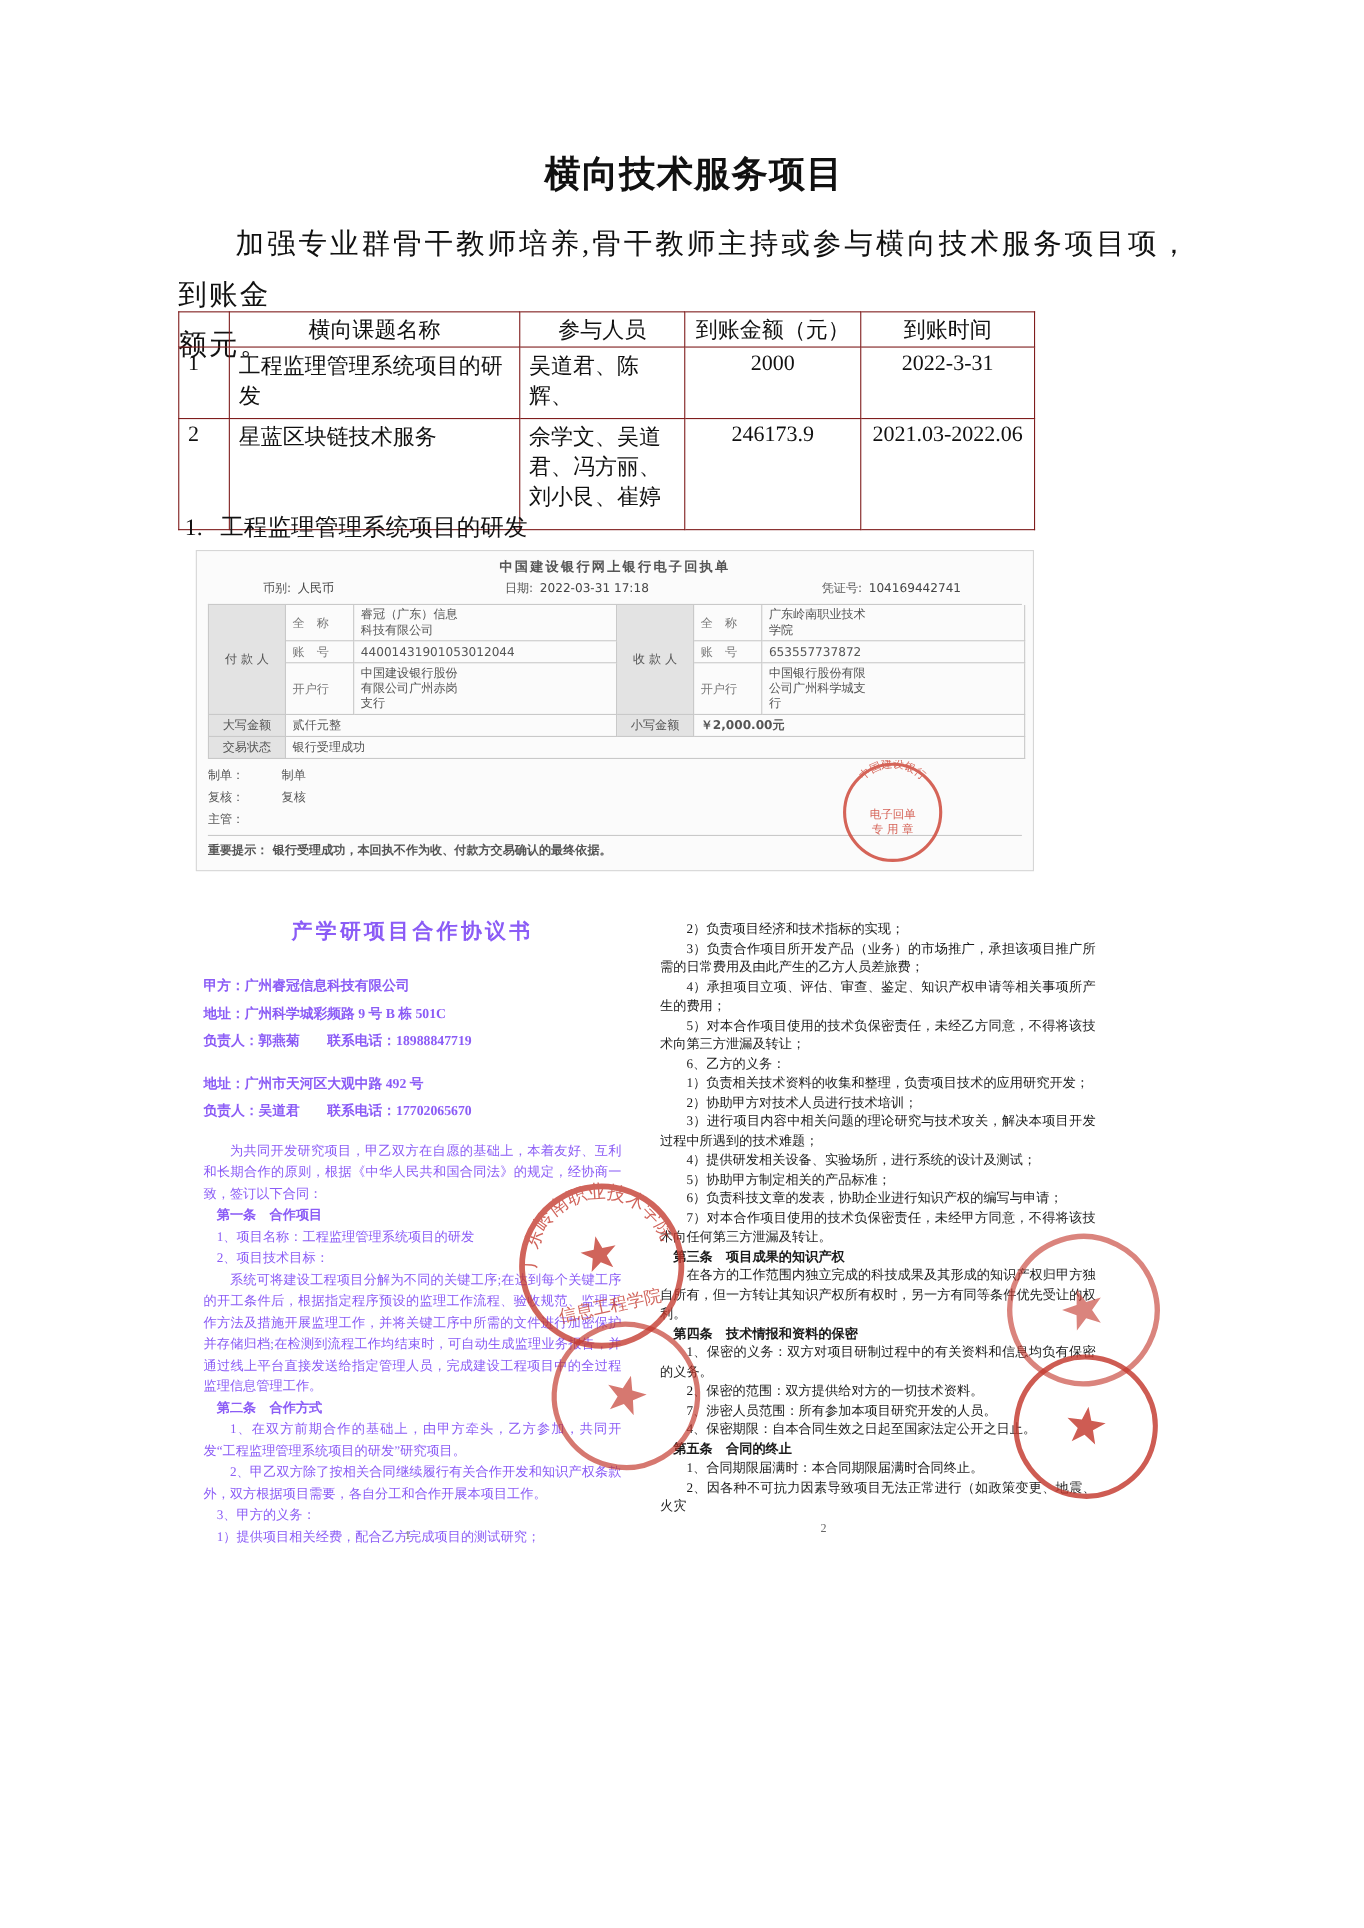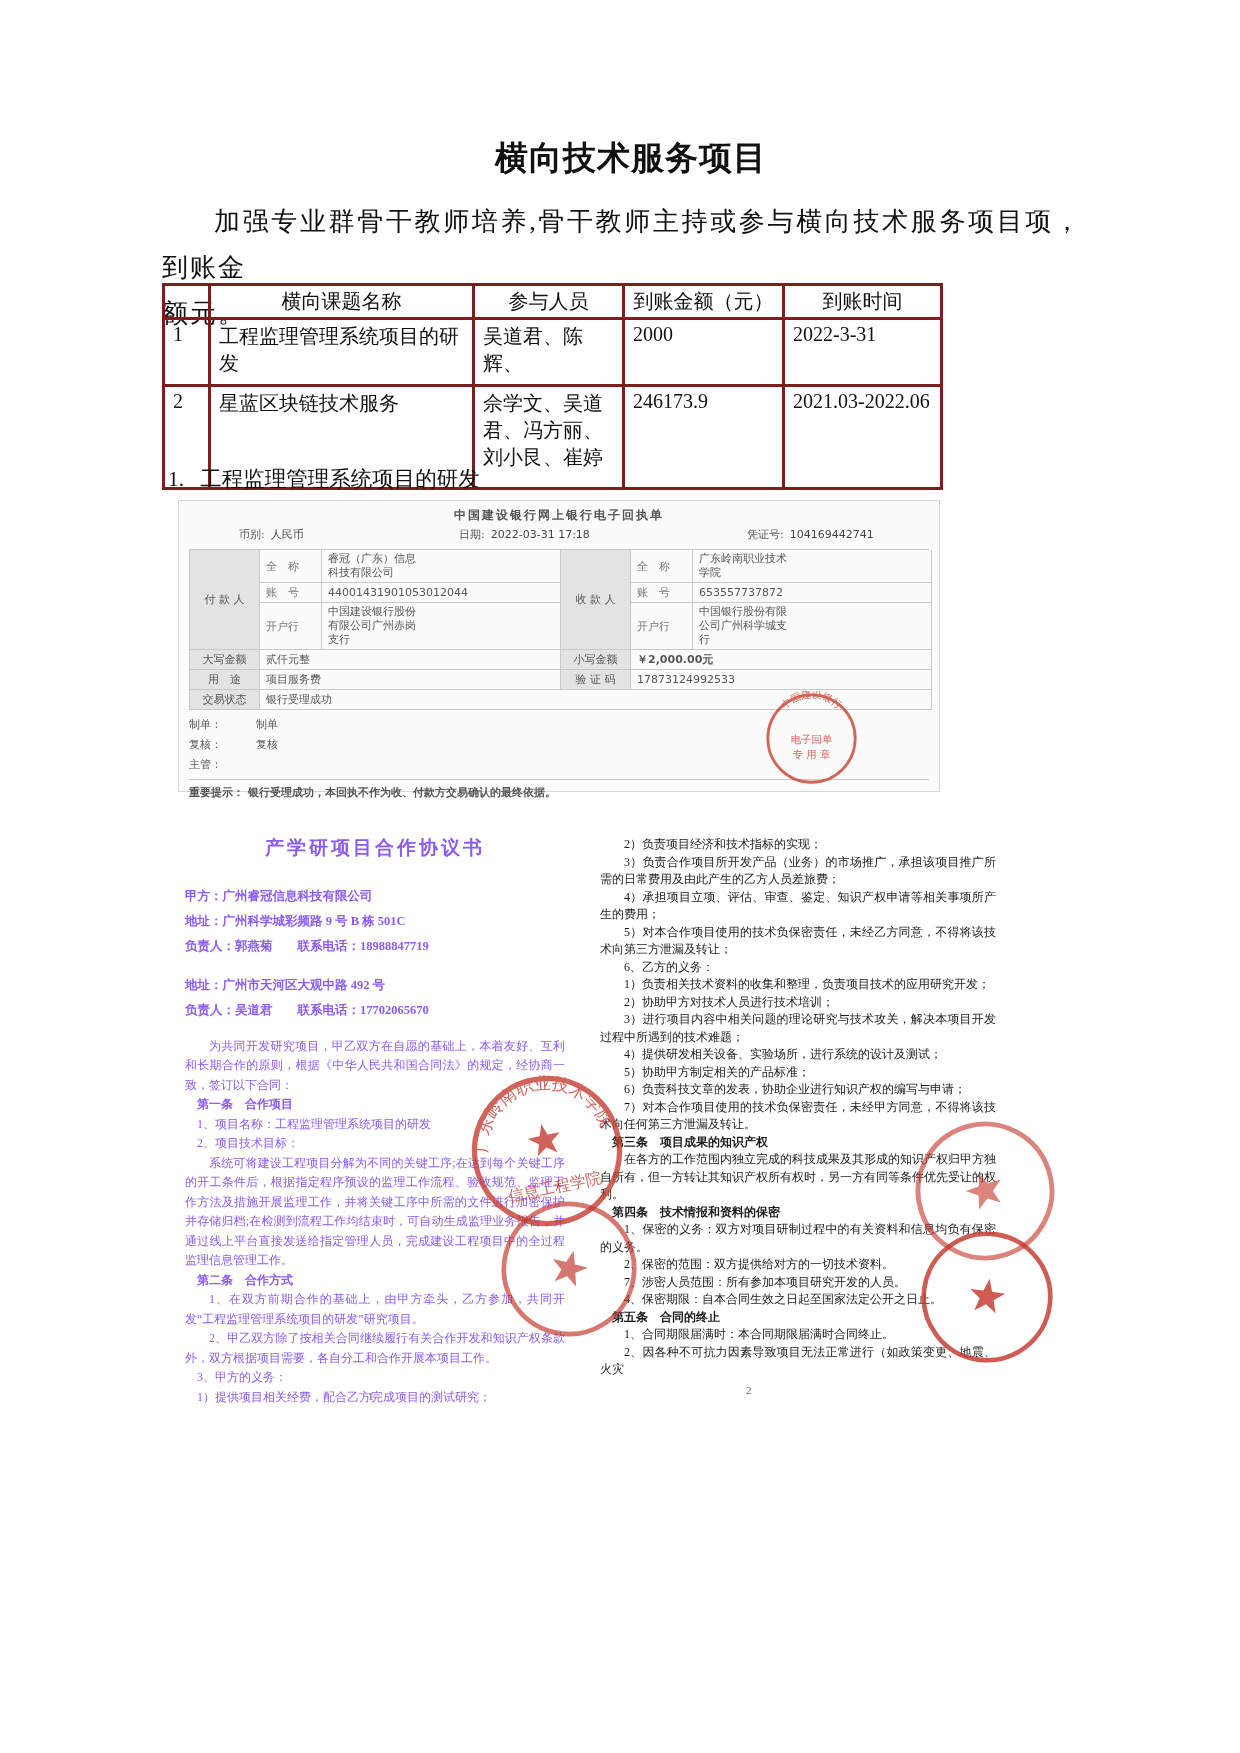--- a/index.html
+++ b/index.html
@@ -12,24 +12,24 @@
   
   .doc-title { position:absolute; top:136px; left:0; width:100%; text-align:center;
     font-size:33px; font-weight:700; letter-spacing:1px; }
   .intro { position:absolute; top:199px; left:162px; width:920px;
     font-size:26px; line-height:46px; letter-spacing:2px; text-align:justify; }
   .intro .l1 { text-indent:2em; }
 
   
   table.projects { position:absolute; top:283px; left:162px; width:778px;
     border-collapse:collapse; table-layout:fixed; font-size:20px; }
-  .projects th, .projects td { border:3px solid #7f1d1d; padding:3px 8px; vertical-align:top; }
+  .projects th, .projects td { border:1px solid #7f1d1d; padding:3px 8px; vertical-align:top; }
   .projects th { font-weight:400; text-align:center; height:26px; padding:2px 4px; }
   .projects td.c-no { text-align:left; }
-  .projects td.c-amount, .projects td.c-date { text-align:left; }
+  .projects td.c-amount, .projects td.c-date { text-align:center; }
   .projects tr.r1 td { height:58px; }
   .projects tr.r2 td { height:94px; }
 
   
   .sec-heading { position:absolute; top:464px; left:168px; font-size:21.5px; }
   .sec-heading .num { margin-right:16px; }
 
   
   .receipt { position:absolute; top:500px; left:178px; width:762px; height:292px;
     box-sizing:border-box; background:#fbfbfb; border:1px solid #d6d6d6;
@@ -170,26 +170,20 @@
           </div>
       </div>
 
       <div class="r-row4">
         <div class="cell lbl">大写金额</div>
         <div class="cell val">贰仟元整</div>
         <div class="cell lbl">小写金额</div>
         <div class="cell val money">￥2,000.00元</div>
       </div>
 
-      <div class="r-row4">
-        <div class="cell lbl">用　途</div>
-        <div class="cell val">项目服务费</div>
-        <div class="cell lbl">验 证 码</div>
-        <div class="cell val">17873124992533</div>
-      </div>
 
       <div class="r-row2">
         <div class="cell lbl">交易状态</div>
         <div class="cell val">银行受理成功</div>
       </div>
     </div>
 
     <div class="r-sign">
       <div><span>制单：</span><span class="sv">制单</span></div>
       <div><span>复核：</span><span class="sv">复核</span></div>

